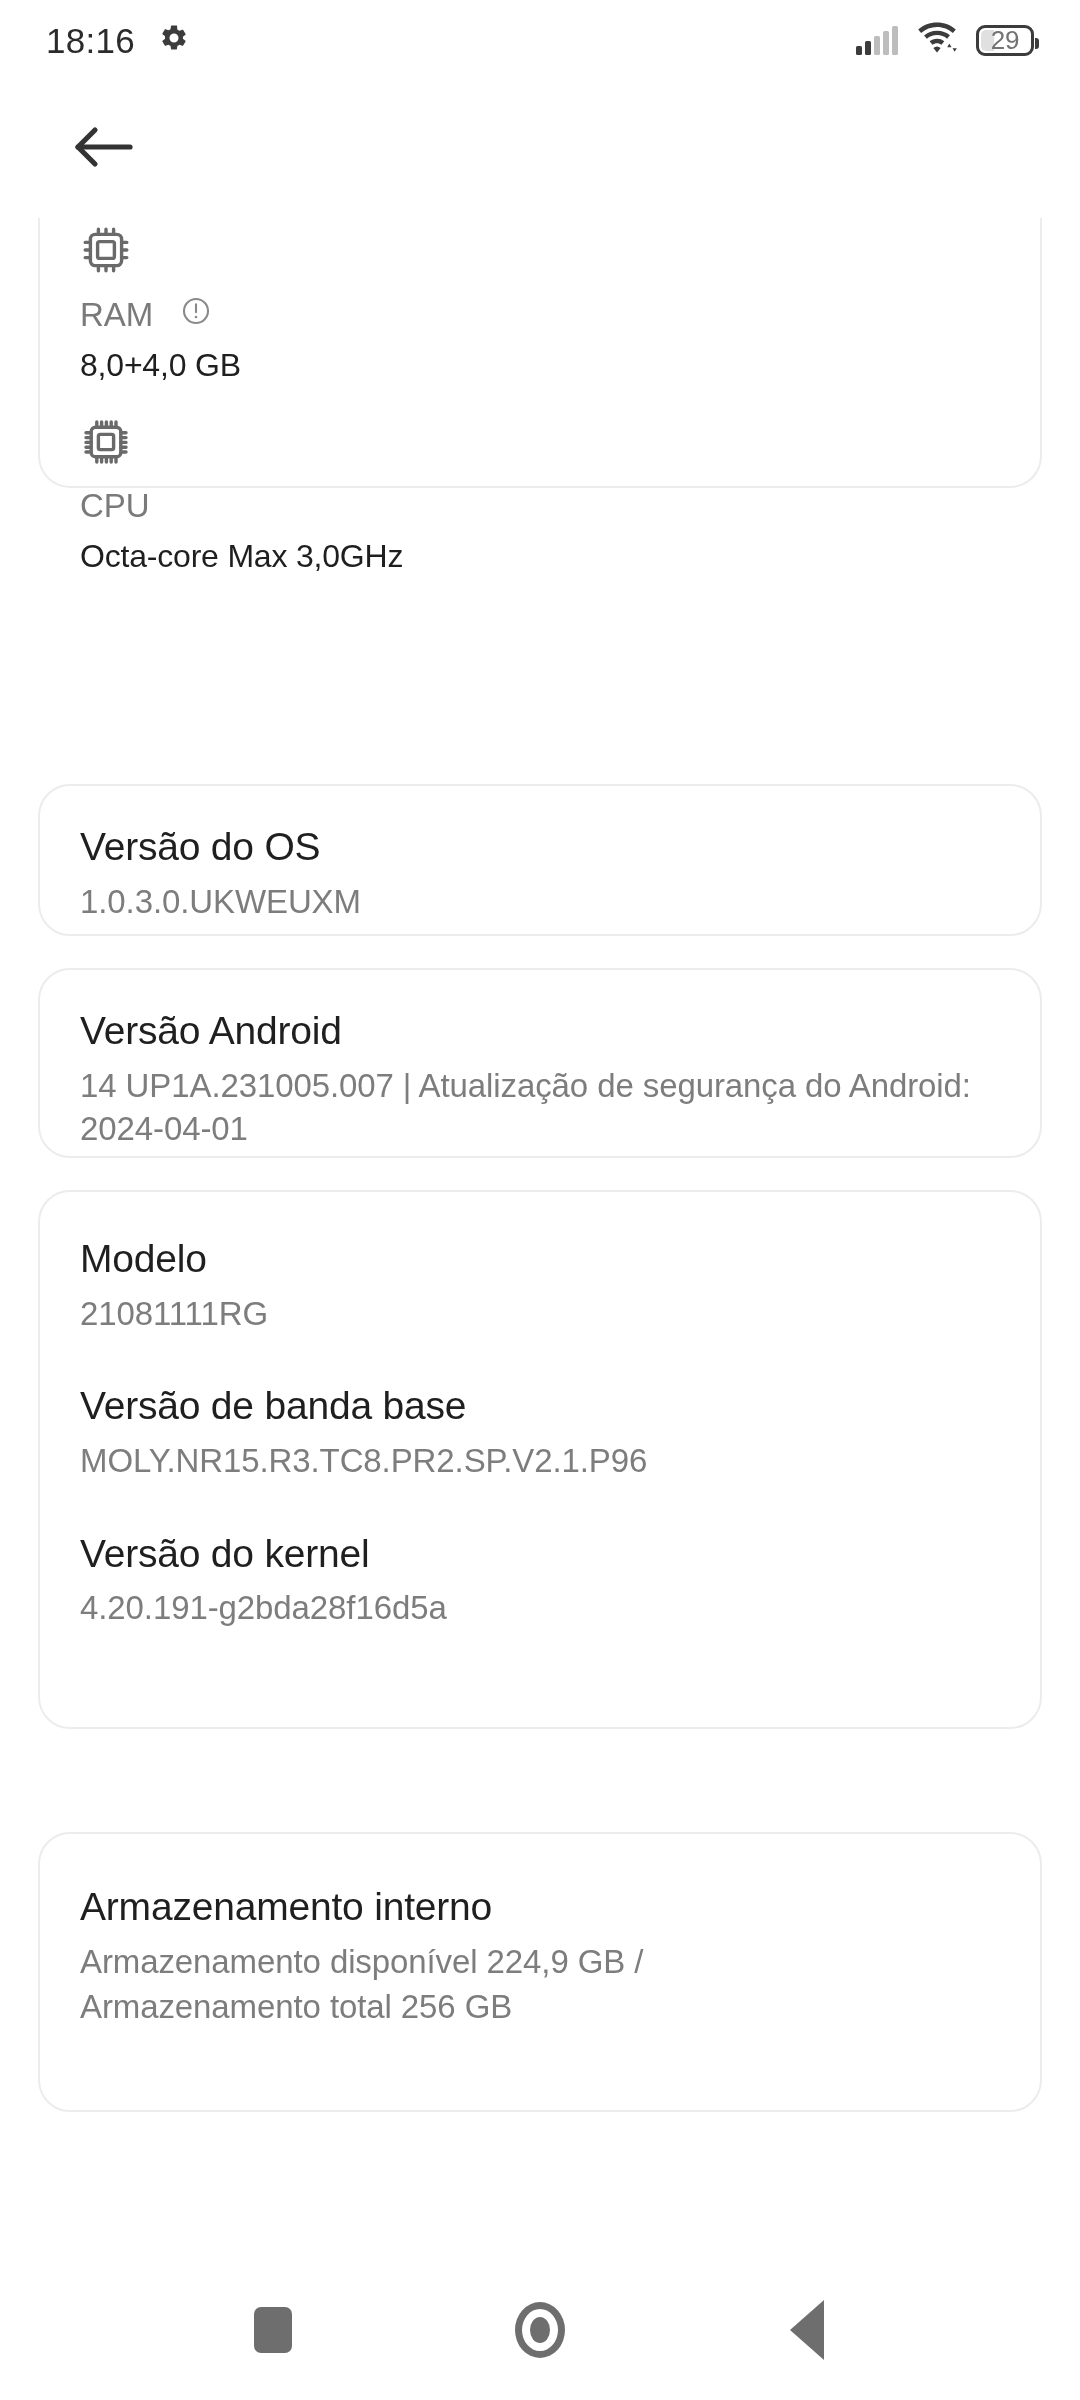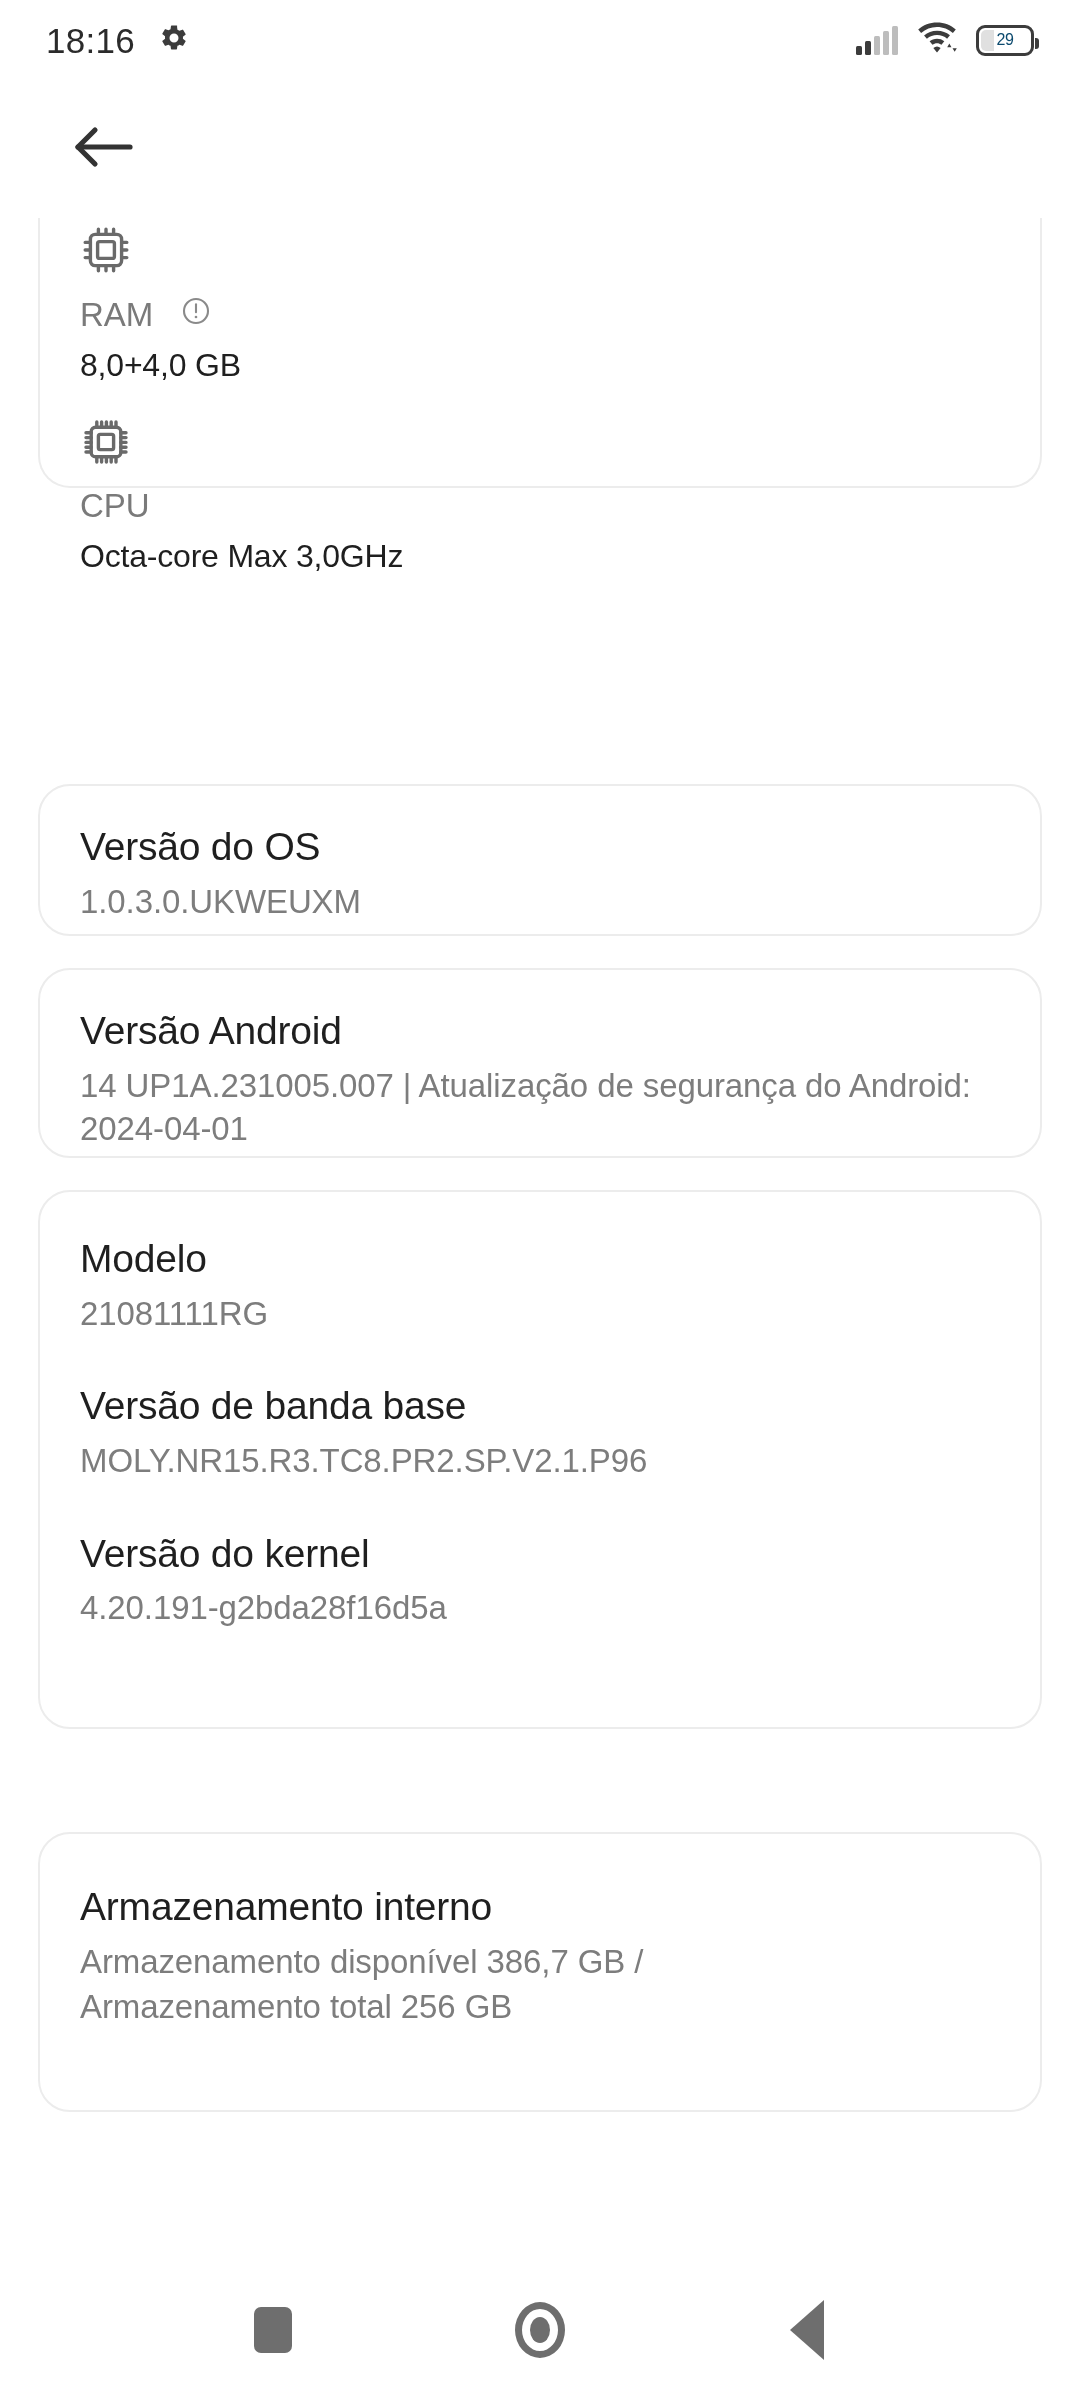--- a/index.html
+++ b/index.html
@@ -87,22 +87,22 @@
   }
   .battery .fill {
     position: absolute;
     left: 2px; top: 2px; bottom: 2px;
     width: 13px;
     background: #e0e0e0;
     border-radius: 5px 0 0 5px;
   }
   .battery .lvl {
     position: relative;
-    font-size: 16px;
-    color: #0c4a6e;
+    font-size: 26px;
+    color: #737373;
     line-height: 1;
     letter-spacing: -0.3px;
   }
 
   
   .app-header {
     position: absolute;
     top: 80px; left: 0;
     width: 1080px;
     height: 140px;
@@ -358,21 +358,21 @@
       <div>
         <div class="item-title">Versão do kernel</div>
         <div class="item-sub">4.20.191-g2bda28f16d5a</div>
       </div>
     </div>
   </div>
 
   <div class="card clipped-bottom" style="top:1614px; height:280px;">
     <div class="card-inner" style="padding-top:50px;">
       <div class="item-title">Armazenamento interno</div>
-      <div class="item-sub">Armazenamento disponível  386,7 GB /</div>
+      <div class="item-sub">Armazenamento disponível  224,9 GB /</div>
       <div class="item-sub" style="margin-top:2px;">Armazenamento total  256 GB</div>
     </div>
   </div>
 
 </div>
 
 <div class="nav-bar">
   <div class="nav-btn">
     <span class="nav-recents"></span>
   </div>

